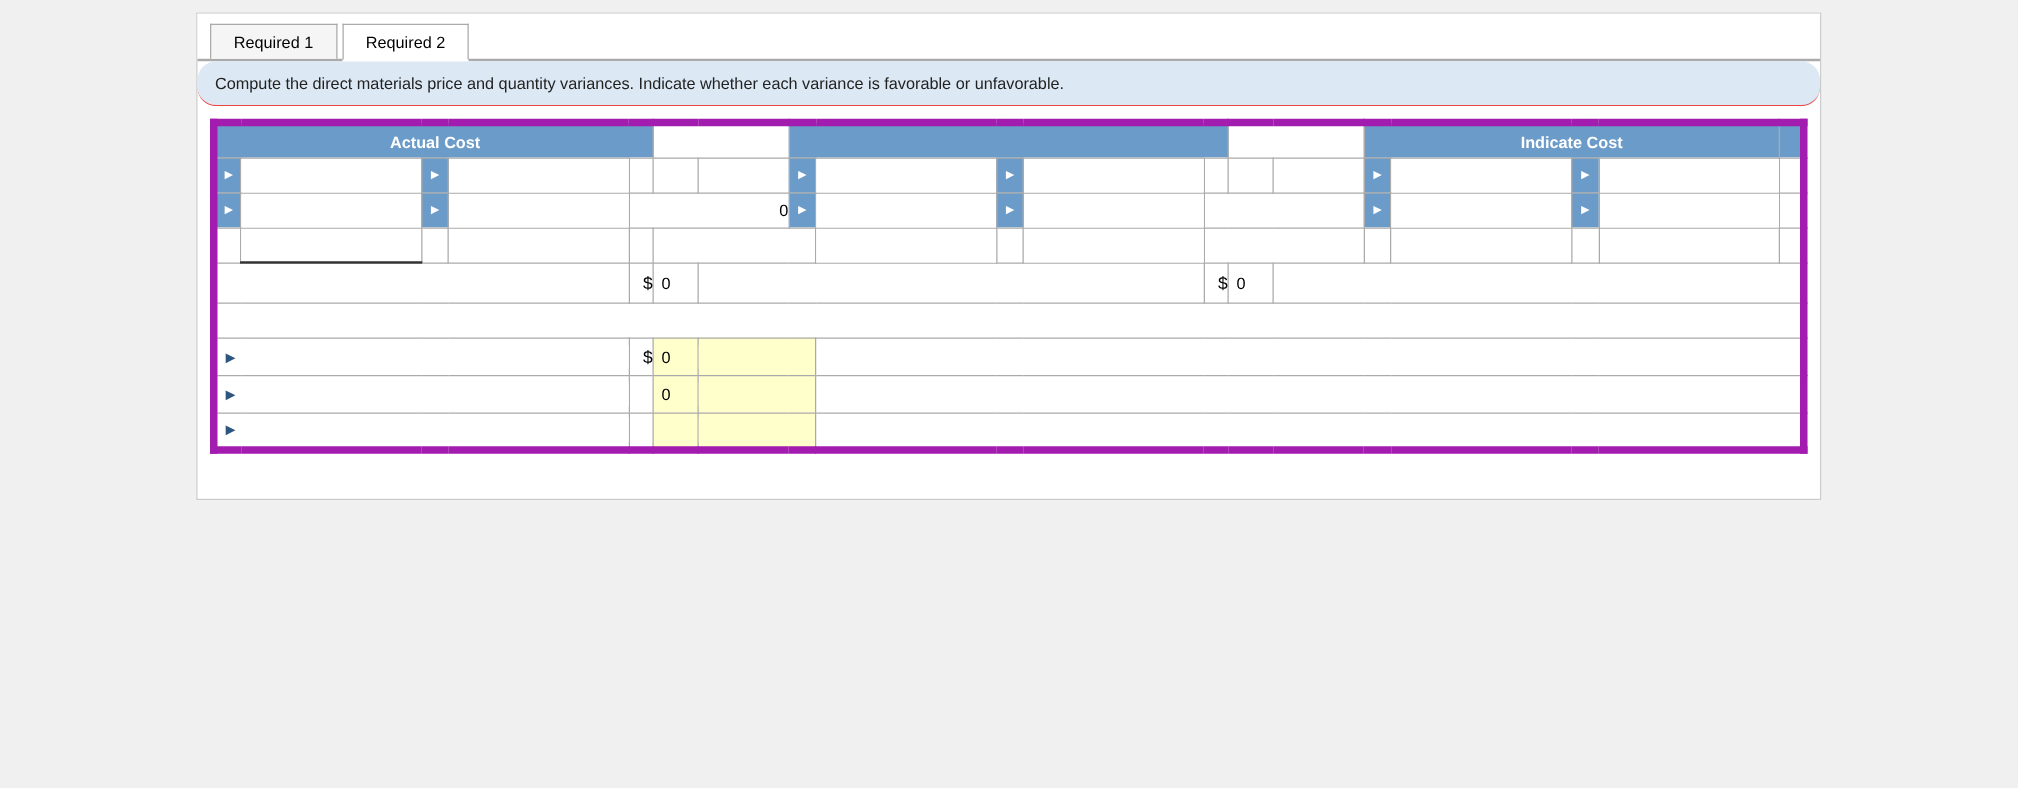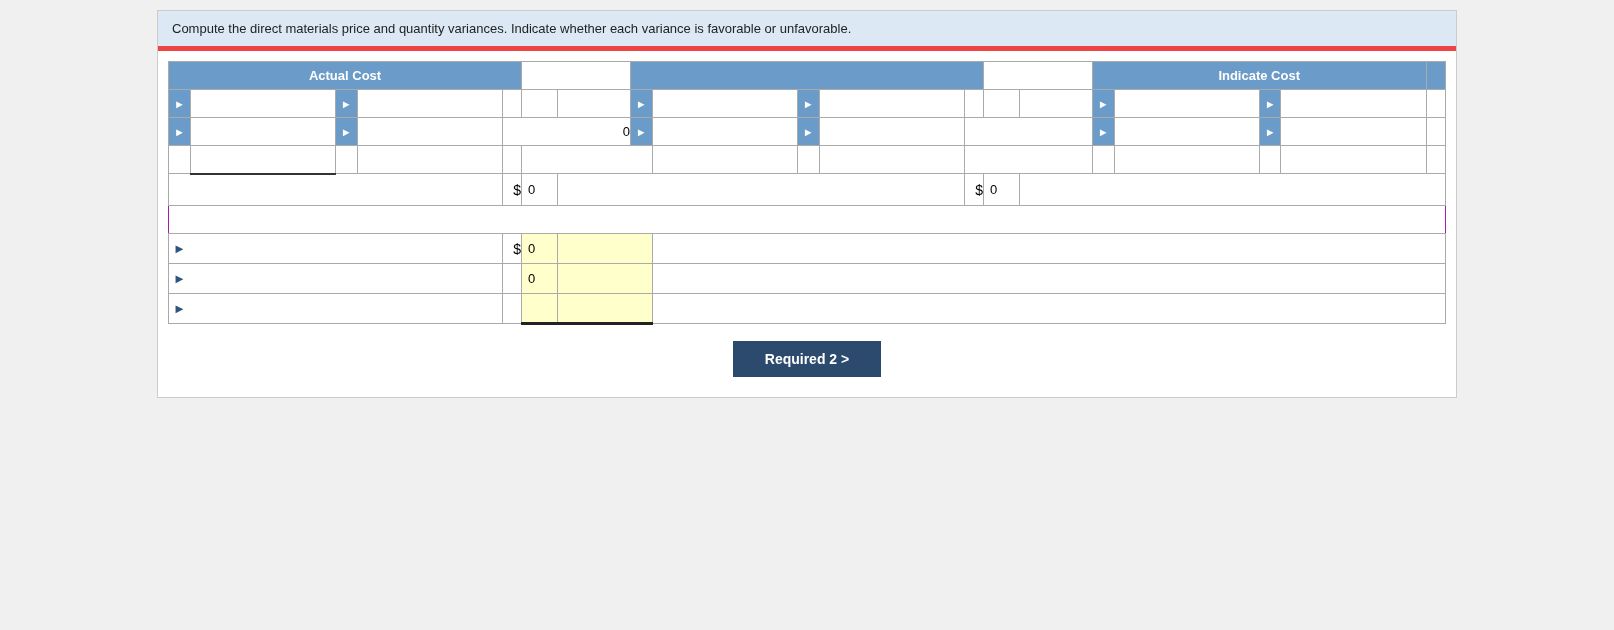--- a/index.html
+++ b/index.html
@@ -38,31 +38,32 @@
       background: #fff;
       border-bottom: 2px solid #fff;
       margin-bottom: -2px;
     }
     
     .instruction-bar {
       background: #dce9f5;
       padding: 10px 14px;
       font-size: 13px;
       color: #222;
-      border-bottom: 5px solid #ef4444;
+      border-bottom: 1px solid #ef4444;
+      border-radius: 15px;
     }
     
     .main-area {
       padding: 10px 10px;
     }
     
     .variance-table {
       width: 100%;
       border-collapse: collapse;
-      border: 1px solid #a21caf;
+      border: 6px solid #a21caf;
     }
     .variance-table td, .variance-table th {
       border: 1px solid #aaa;
       padding: 0;
       height: 28px;
     }
     .header-cell-blue {
       background: #6b9bc8;
       color: #fff;
       font-weight: bold;
@@ -131,20 +132,24 @@
     }
     .thick-bottom {
       border-bottom: 2px solid #333 !important;
     }
   </style>
 </head>
 <body>
 
 <div class="page-container">
 
+  <div class="tabs">
+    <div class="tab">Required 1</div>
+    <div class="tab active">Required 2</div>
+  </div>
 
   <div class="instruction-bar">
     <span>Compute the direct materials price and quantity variances. Indicate whether each variance is favorable or unfavorable.</span>
   </div>
 
   <div class="main-area">
 
     <table class="variance-table">
       <colgroup>
         <col style="width:16px">
@@ -291,17 +296,16 @@
         <td style="border:1px solid #aaa; background:#ffffcc; border-bottom:3px solid #222;"></td>
         <td colspan="2" style="border:1px solid #aaa; background:#ffffcc; border-bottom:3px solid #222;">
           <input type="text" style="width: 100%; border: none; outline: none; padding: 2px 4px; font-size: 13px; background: rgb(255, 255, 204);">
         </td>
         <td colspan="11" style="border:1px solid #aaa; background:#fff;"></td>
       </tr>
     </tbody>
       </table>
 
     <div class="nav-buttons">
-      <button class="btn-next">Required 2  &gt;</button>
     </div>
 
   </div>
 </div>
 
 </body></html>

